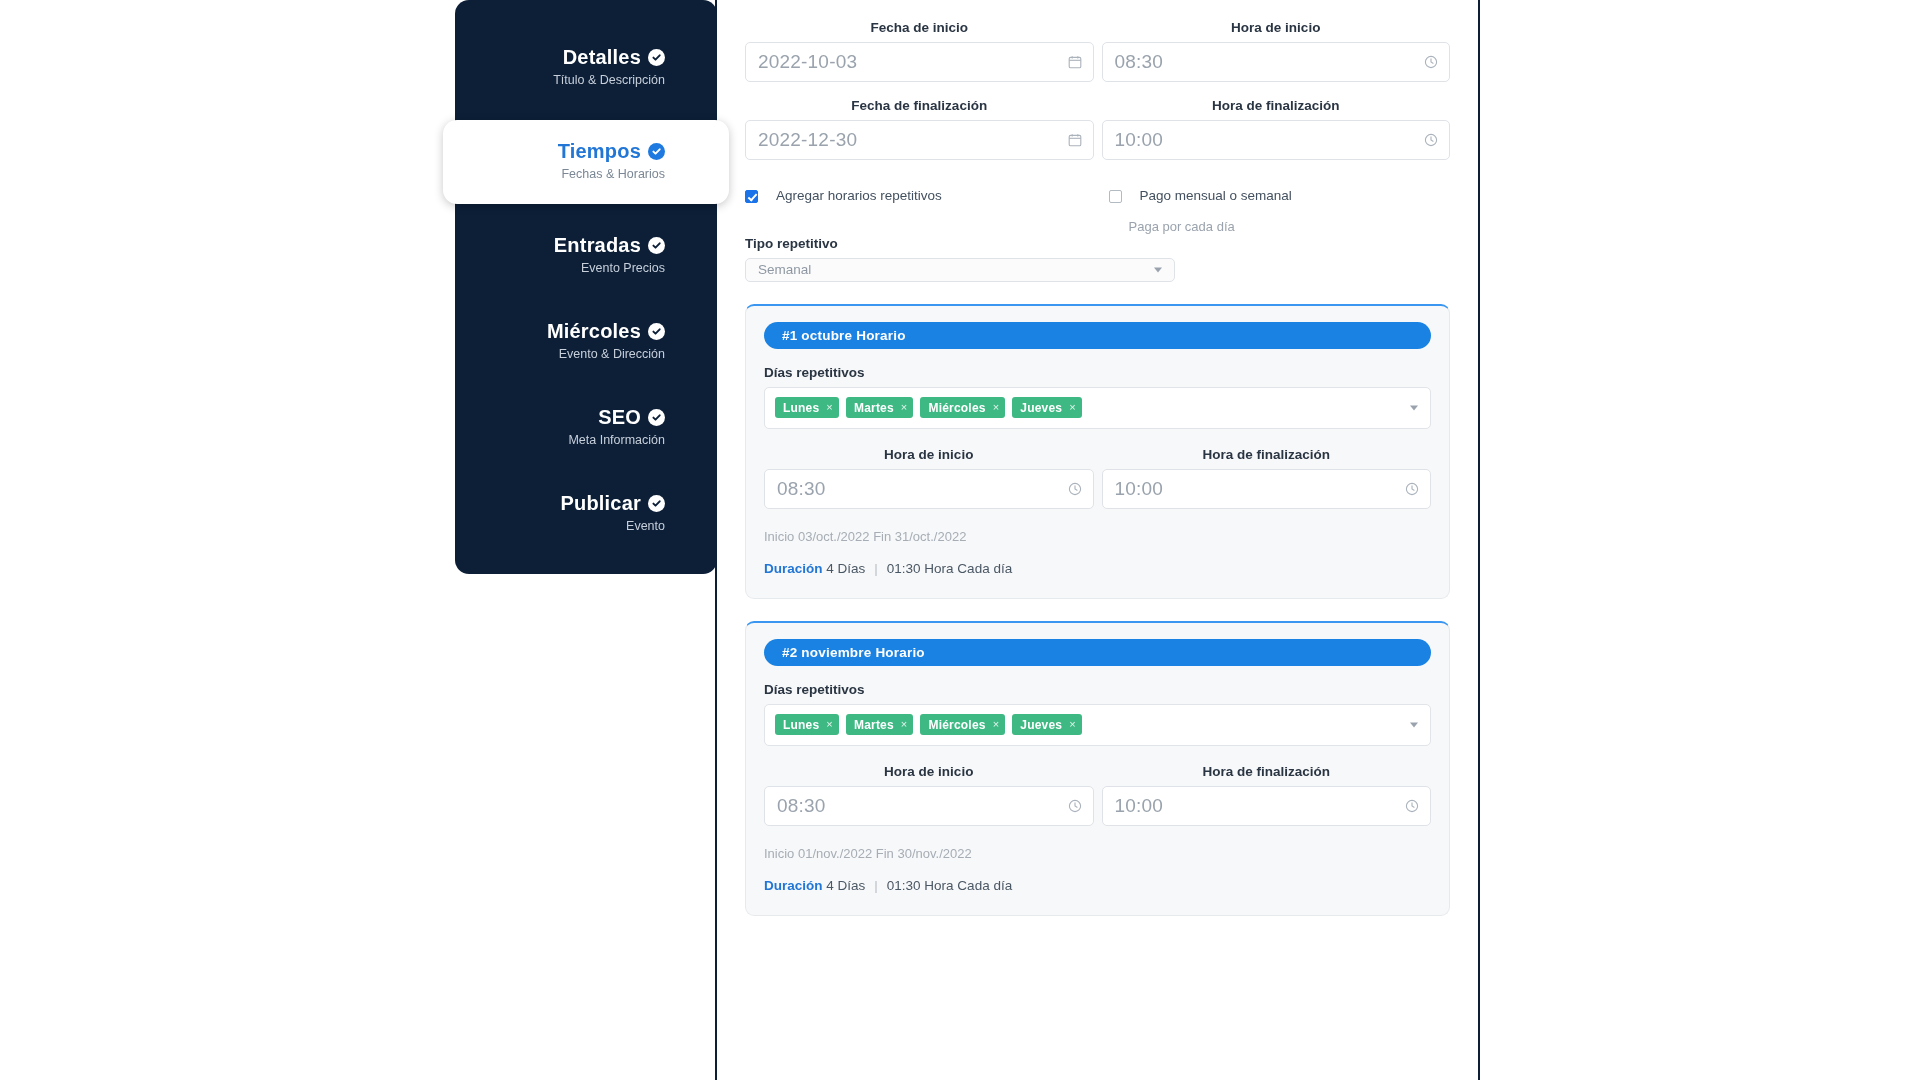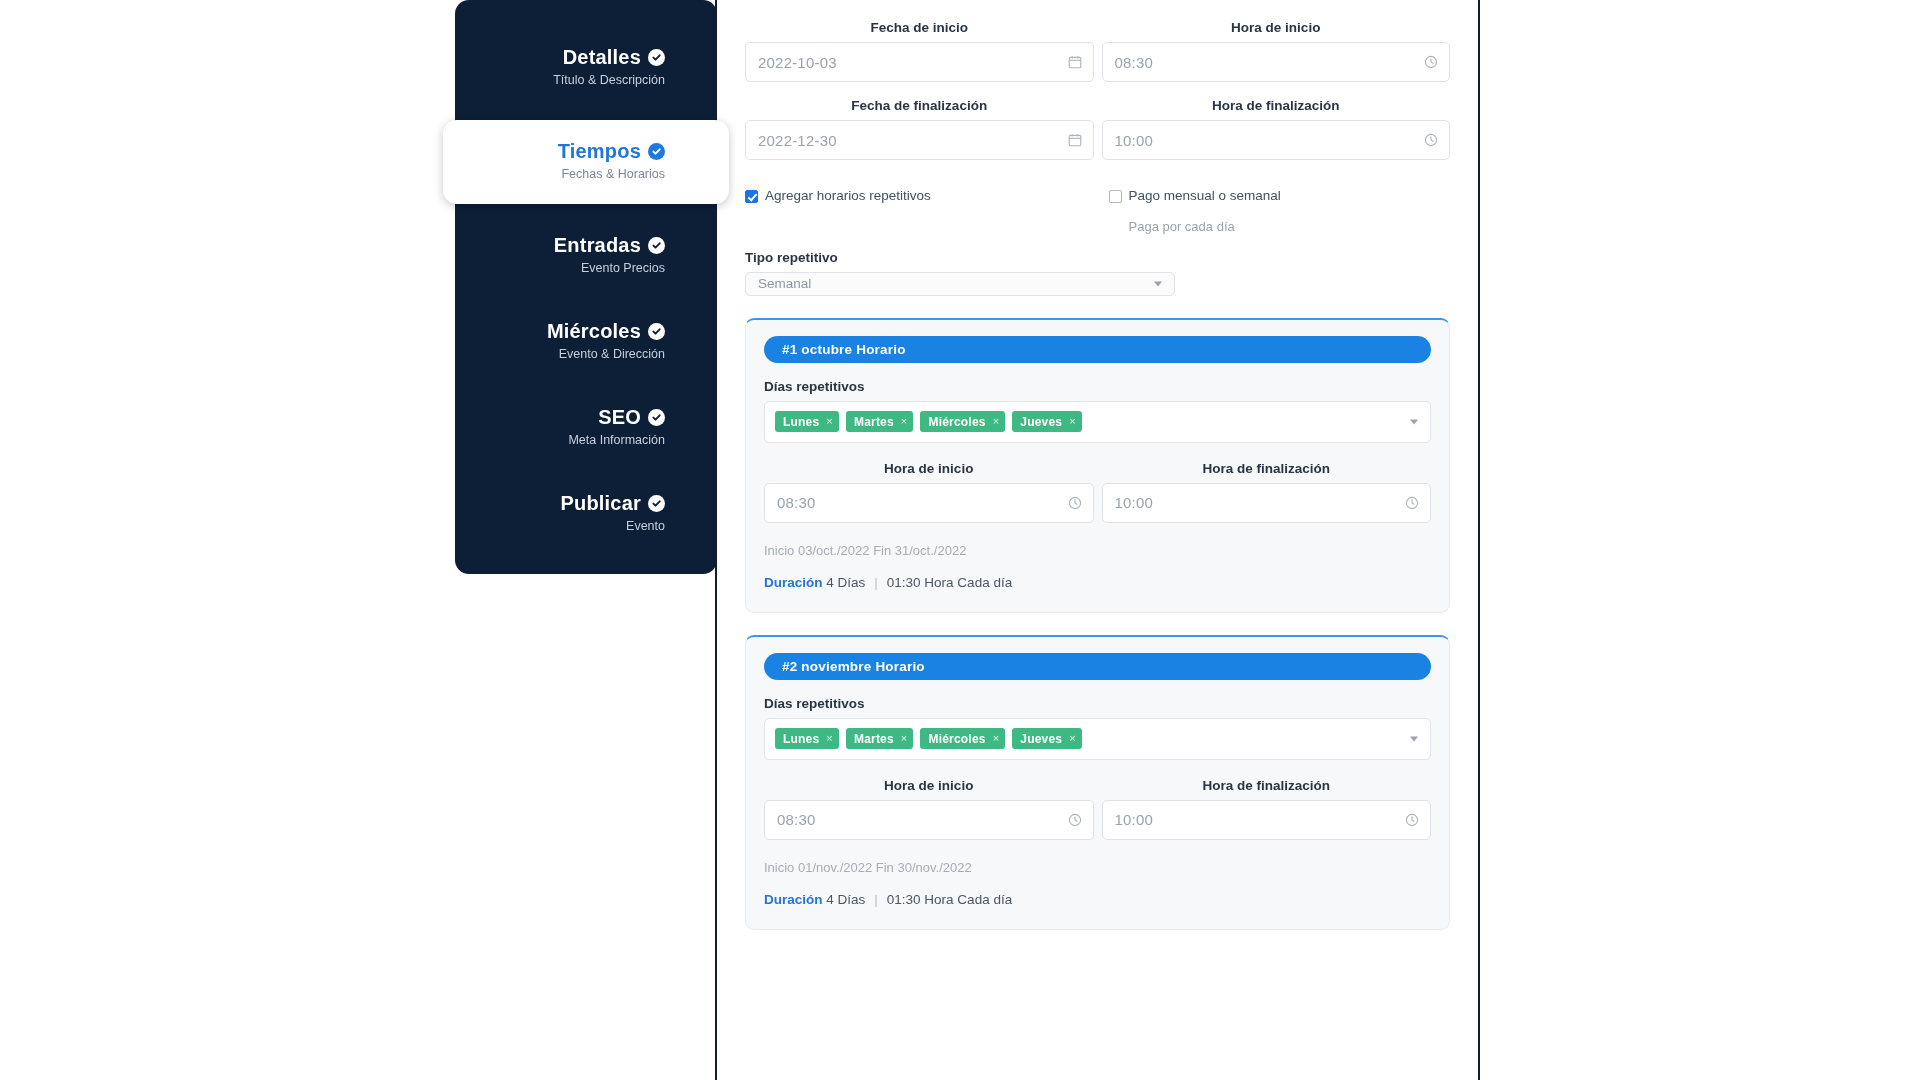--- a/index.html
+++ b/index.html
@@ -98,37 +98,37 @@
     position: relative;
     height: 40px;
     border: 1px solid #dfe3e8;
     border-radius: 5px;
     background: #ffffff;
     display: flex;
     align-items: center;
     padding: 0 12px;
   }
   .field .val {
-    font-size: 15px;
+    font-size: 19px;
     color: #9aa3ad;
     letter-spacing: .2px;
   }
   .field .endicon {
     position: absolute;
     right: 11px; top: 50%;
     transform: translateY(-50%);
     color: #aab2bb;
     display: flex;
   }
   .fgroup { margin-bottom: 16px; }
 
   
   .cbrow { display: flex; gap: 22px; margin-top: 12px; }
   .cbcell { flex: 1 1 0; }
-  .cbline { display: flex; align-items: flex-start; gap: 7px; text-align: center; }
+  .cbline { display: flex; align-items: flex-start; gap: 18px; text-align: center; }
   .cbox {
     width: 13px; height: 13px;
     border: 1px solid #b3bac2;
     border-radius: 2px;
     background: #fff;
     margin-top: 2px;
     flex: 0 0 auto;
     position: relative;
   }
   .cbox.checked {
@@ -316,21 +316,21 @@
         </div>
         <div class="cbcell">
           <label class="cbline">
             <span class="cbox"></span>
             <span class="cblabel">Pago mensual o semanal</span>
           </label>
           <div class="cbhelp">Paga por cada día</div>
         </div>
       </div>
 
-      <div style="margin-top:16px">
+      <div style="margin-top:2px">
         <span class="flabel">Tipo repetitivo</span>
         <div class="select">
           <span class="val">Semanal</span>
           <span class="caret"></span>
         </div>
       </div>
 
       <div id="cards">
           <div class="card">
             <div class="card-head">

